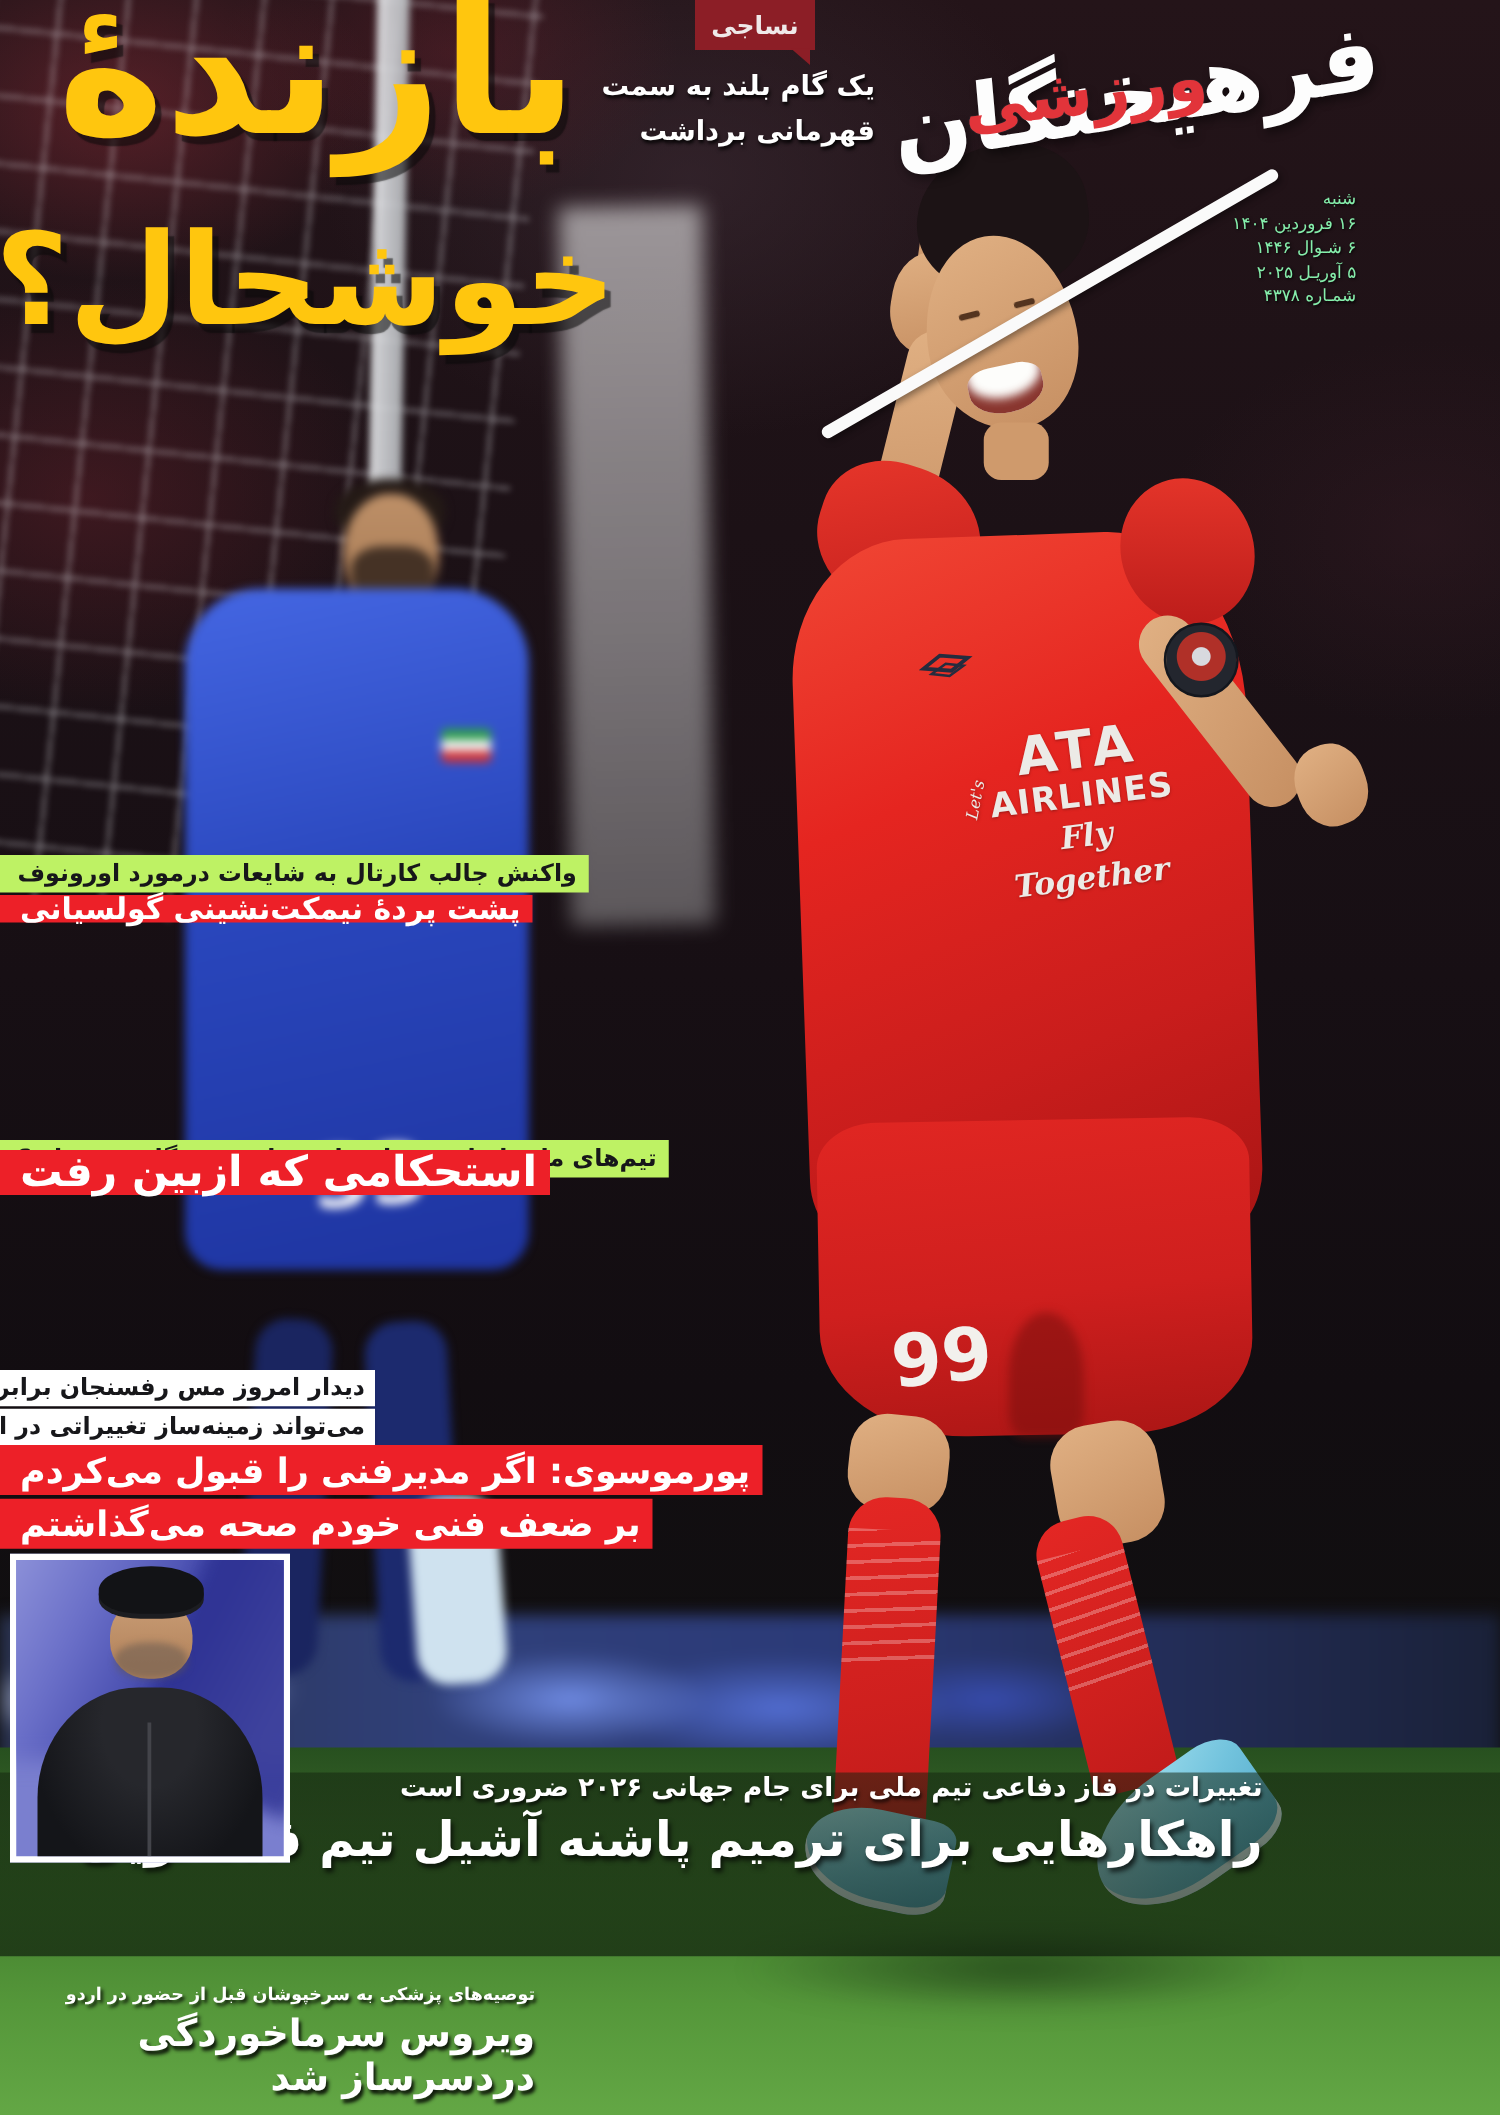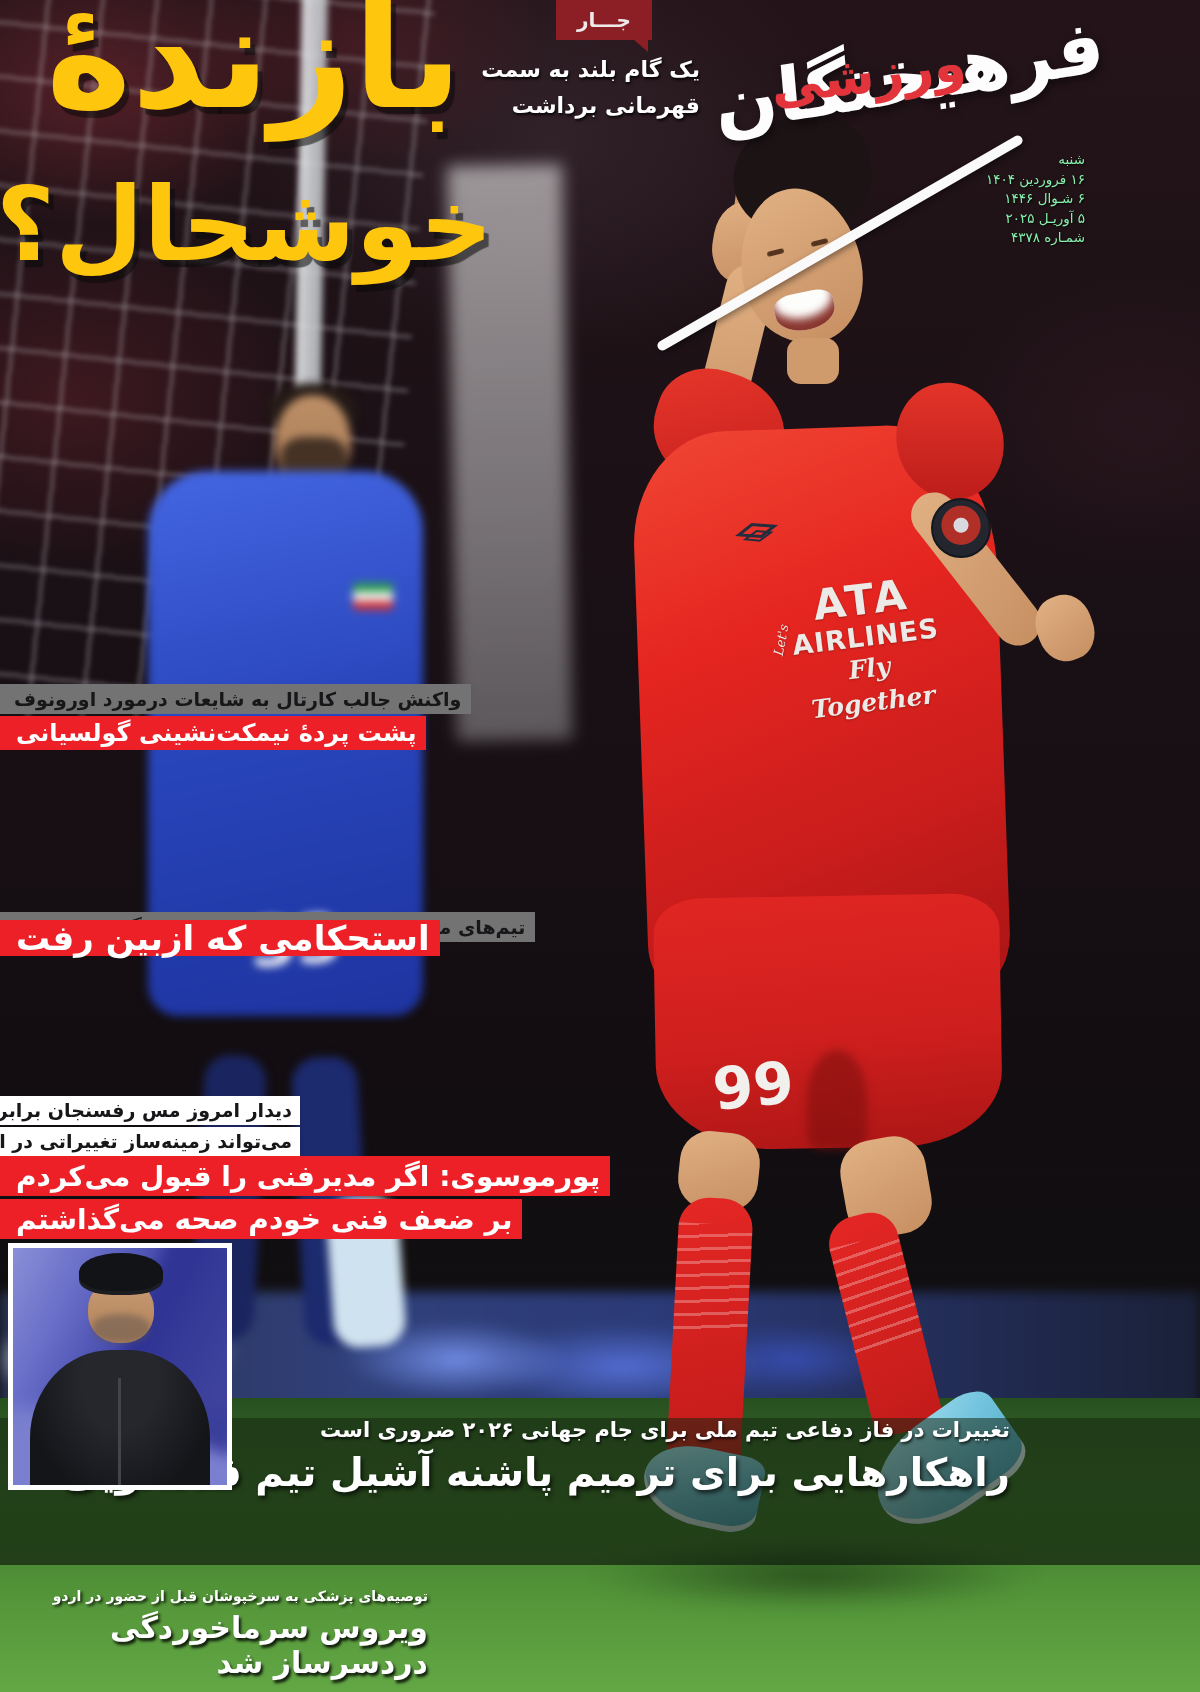--- a/index.html
+++ b/index.html
@@ -125,24 +125,24 @@
   .headline{left:15px;top:0;width:478px;z-index:6;direction:rtl;text-align:center;color:#ffc60e;}
   .headline .h1{font-size:145px;font-weight:bold;line-height:1.15;margin-top:-26px;
     text-shadow:5px 7px 1px rgba(10,10,10,.55);}
   .headline .h2{font-size:102px;font-weight:bold;line-height:1.1;margin-top:28px;
     text-shadow:5px 7px 1px rgba(10,10,10,.55);}
   .deck{left:420px;top:52px;width:280px;z-index:6;direction:rtl;text-align:right;color:#ffffff;
     font-size:22px;font-weight:bold;line-height:36px;text-shadow:1px 2px 3px rgba(0,0,0,.9);}
 
   
   .bar{position:absolute;display:flex;align-items:center;white-space:nowrap;direction:rtl;z-index:6;}
-  .bar.white{background:#737373;color:#17171a;font-weight:bold;padding:0 10px 0 14px;}
+  .bar.white{background:#bef264;color:#17171a;font-weight:bold;padding:0 10px 0 14px;}
   .bar.red{background:#ed2028;color:#ffffff;font-weight:bold;padding:0 10px 0 16px;}
   .t1-kicker{left:0;top:684px;height:30px;font-size:19px;}
-  .t1-title {left:0;top:716px;height:34px;font-size:24px;}
+  .t1-title {left:0;top:716px;height:22px;font-size:24px;}
   .t2-kicker{left:0;top:888px;height:30px;font-size:19px;margin-top:24px;}
   .t2-title {left:0;top:920px;height:36px;font-size:34px;}
   .t3-kickers{left:0;top:1096px;width:300px;z-index:6;direction:rtl;text-align:right;}
   .t3-kickers .k{display:inline-block;background:#fff;color:#17171a;font-weight:bold;font-size:19px;
     line-height:29px;padding:0 8px;white-space:nowrap;margin-bottom:2px;}
   .t3-title1{left:0;top:1156px;height:40px;font-size:28px;}
   .t3-title2{left:0;top:1199px;height:40px;font-size:28px;}
 
   
   .band{left:0;top:1418px;width:1200px;height:147px;z-index:4;
@@ -245,21 +245,21 @@
   <div class="abs logo-stroke"></div>
   <div class="abs logo">فرهیختگان</div>
   <div class="abs logo-badge">ورزشی</div>
   <div class="abs dates">
     <div>شنبه</div>
     <div>۱۶ فروردین ۱۴۰۴</div>
     <div>۶ شـوال ۱۴۴۶</div>
     <div>۵ آوریـل ۲۰۲۵</div>
     <div>شمـاره ۴۳۷۸</div>
   </div>
-  <div class="abs callout">جـــار</div>
+  <div class="abs callout">نساجی</div>
 
   <div class="abs headline">
     <div class="h1">بازندهٔ</div>
     <div class="h2">خوشحال؟</div>
   </div>
   <div class="abs deck">
     <div>یک گام بلند به سمت</div>
     <div>قهرمانی برداشت</div>
   </div>
 

